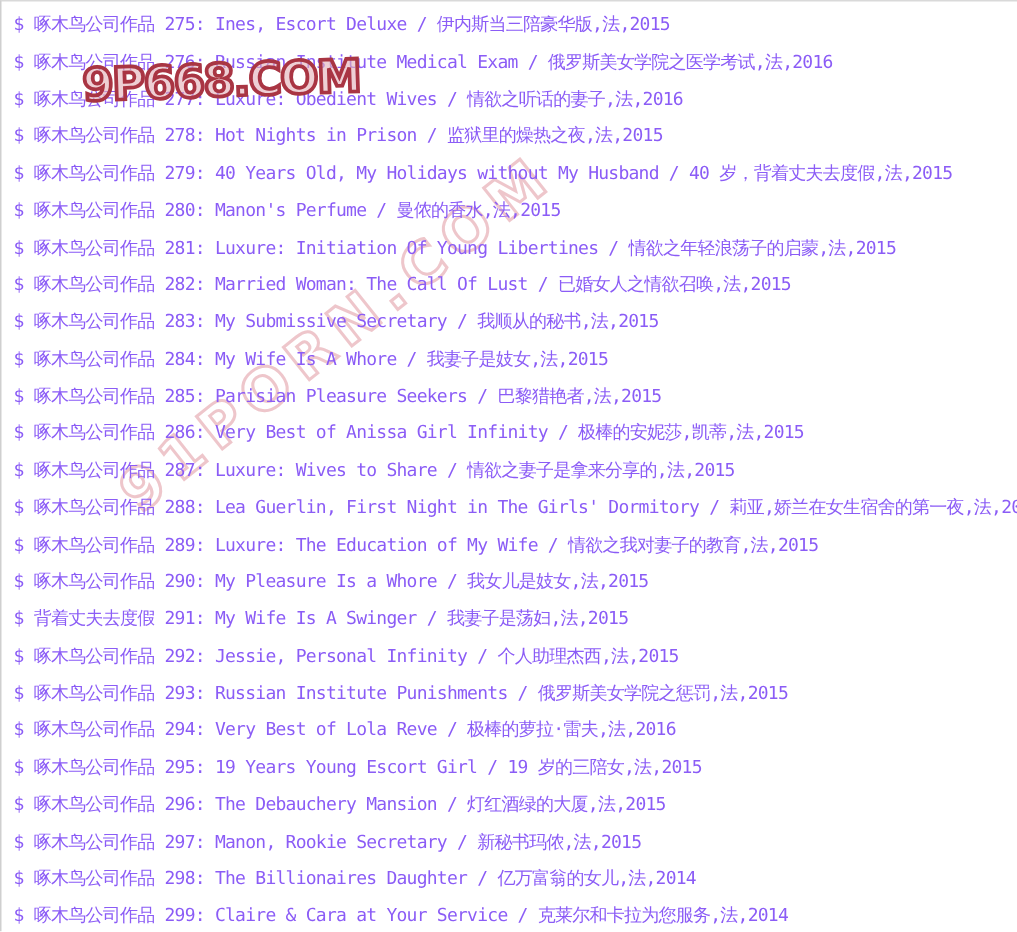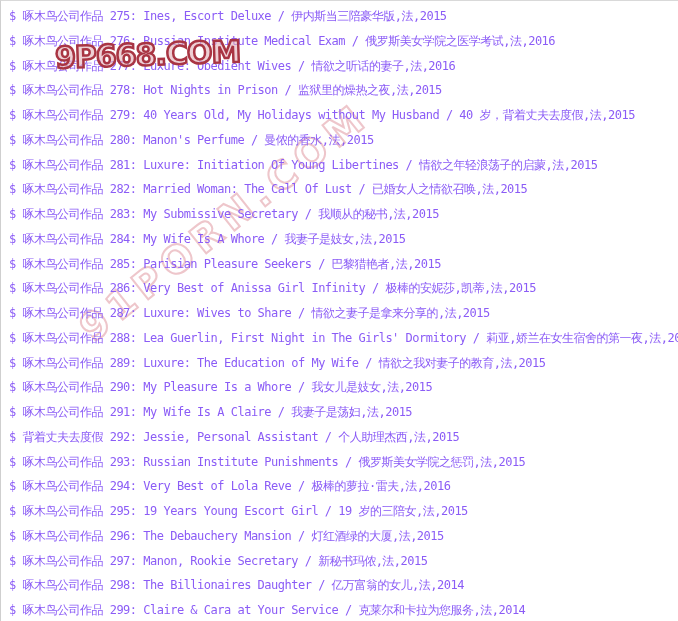--- a/index.html
+++ b/index.html
@@ -51,22 +51,22 @@
       <div class="line">$ 啄木鸟公司作品 281: Luxure: Initiation Of Young Libertines / 情欲之年轻浪荡子的启蒙,法,2015</div>
       <div class="line">$ 啄木鸟公司作品 282: Married Woman: The Call Of Lust / 已婚女人之情欲召唤,法,2015</div>
       <div class="line">$ 啄木鸟公司作品 283: My Submissive Secretary / 我顺从的秘书,法,2015</div>
       <div class="line">$ 啄木鸟公司作品 284: My Wife Is A Whore / 我妻子是妓女,法,2015</div>
       <div class="line">$ 啄木鸟公司作品 285: Parisian Pleasure Seekers / 巴黎猎艳者,法,2015</div>
       <div class="line">$ 啄木鸟公司作品 286: Very Best of Anissa Girl Infinity / 极棒的安妮莎,凯蒂,法,2015</div>
       <div class="line">$ 啄木鸟公司作品 287: Luxure: Wives to Share / 情欲之妻子是拿来分享的,法,2015</div>
       <div class="line">$ 啄木鸟公司作品 288: Lea Guerlin, First Night in The Girls' Dormitory / 莉亚,娇兰在女生宿舍的第一夜,法,2015</div>
       <div class="line">$ 啄木鸟公司作品 289: Luxure: The Education of My Wife / 情欲之我对妻子的教育,法,2015</div>
       <div class="line">$ 啄木鸟公司作品 290: My Pleasure Is a Whore / 我女儿是妓女,法,2015</div>
-      <div class="line">$ 啄木鸟公司作品 291: My Wife Is A Claire / 我妻子是荡妇,法,2015</div>
-      <div class="line">$ 背着丈夫去度假 292: Jessie, Personal Assistant / 个人助理杰西,法,2015</div>
+      <div class="line">$ 背着丈夫去度假 291: My Wife Is A Swinger / 我妻子是荡妇,法,2015</div>
+      <div class="line">$ 啄木鸟公司作品 292: Jessie, Personal Infinity / 个人助理杰西,法,2015</div>
       <div class="line">$ 啄木鸟公司作品 293: Russian Institute Punishments / 俄罗斯美女学院之惩罚,法,2015</div>
       <div class="line">$ 啄木鸟公司作品 294: Very Best of Lola Reve / 极棒的萝拉·雷夫,法,2016</div>
       <div class="line">$ 啄木鸟公司作品 295: 19 Years Young Escort Girl / 19 岁的三陪女,法,2015</div>
       <div class="line">$ 啄木鸟公司作品 296: The Debauchery Mansion / 灯红酒绿的大厦,法,2015</div>
       <div class="line">$ 啄木鸟公司作品 297: Manon, Rookie Secretary / 新秘书玛侬,法,2015</div>
       <div class="line">$ 啄木鸟公司作品 298: The Billionaires Daughter / 亿万富翁的女儿,法,2014</div>
       <div class="line">$ 啄木鸟公司作品 299: Claire &amp; Cara at Your Service / 克莱尔和卡拉为您服务,法,2014</div>
     </div>
   <div class="wm-main">9P668.COM</div>
 </div>

